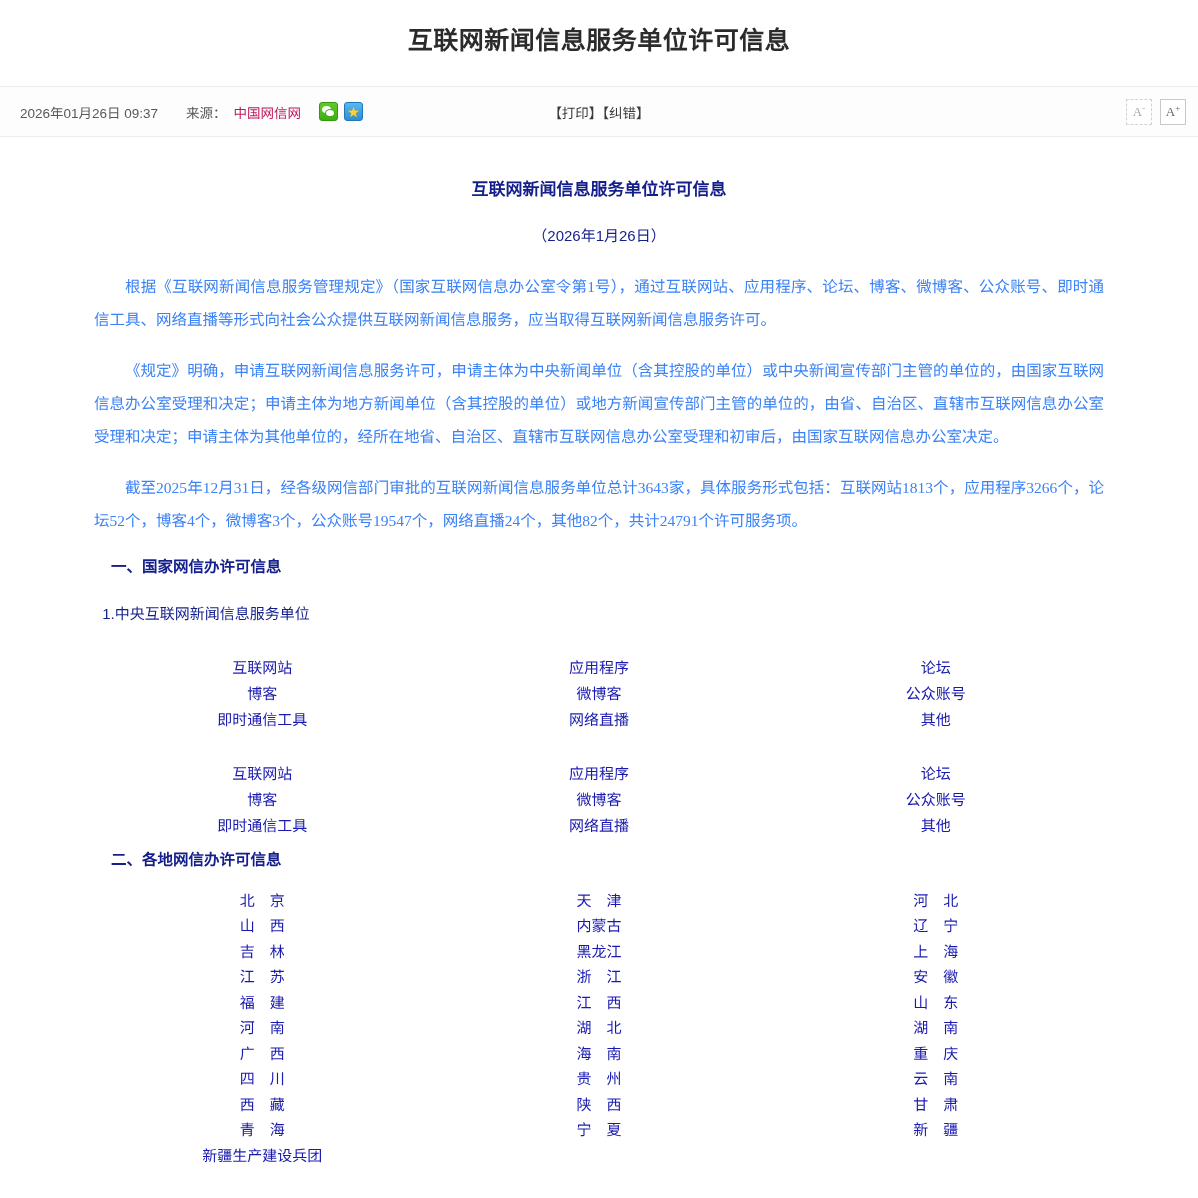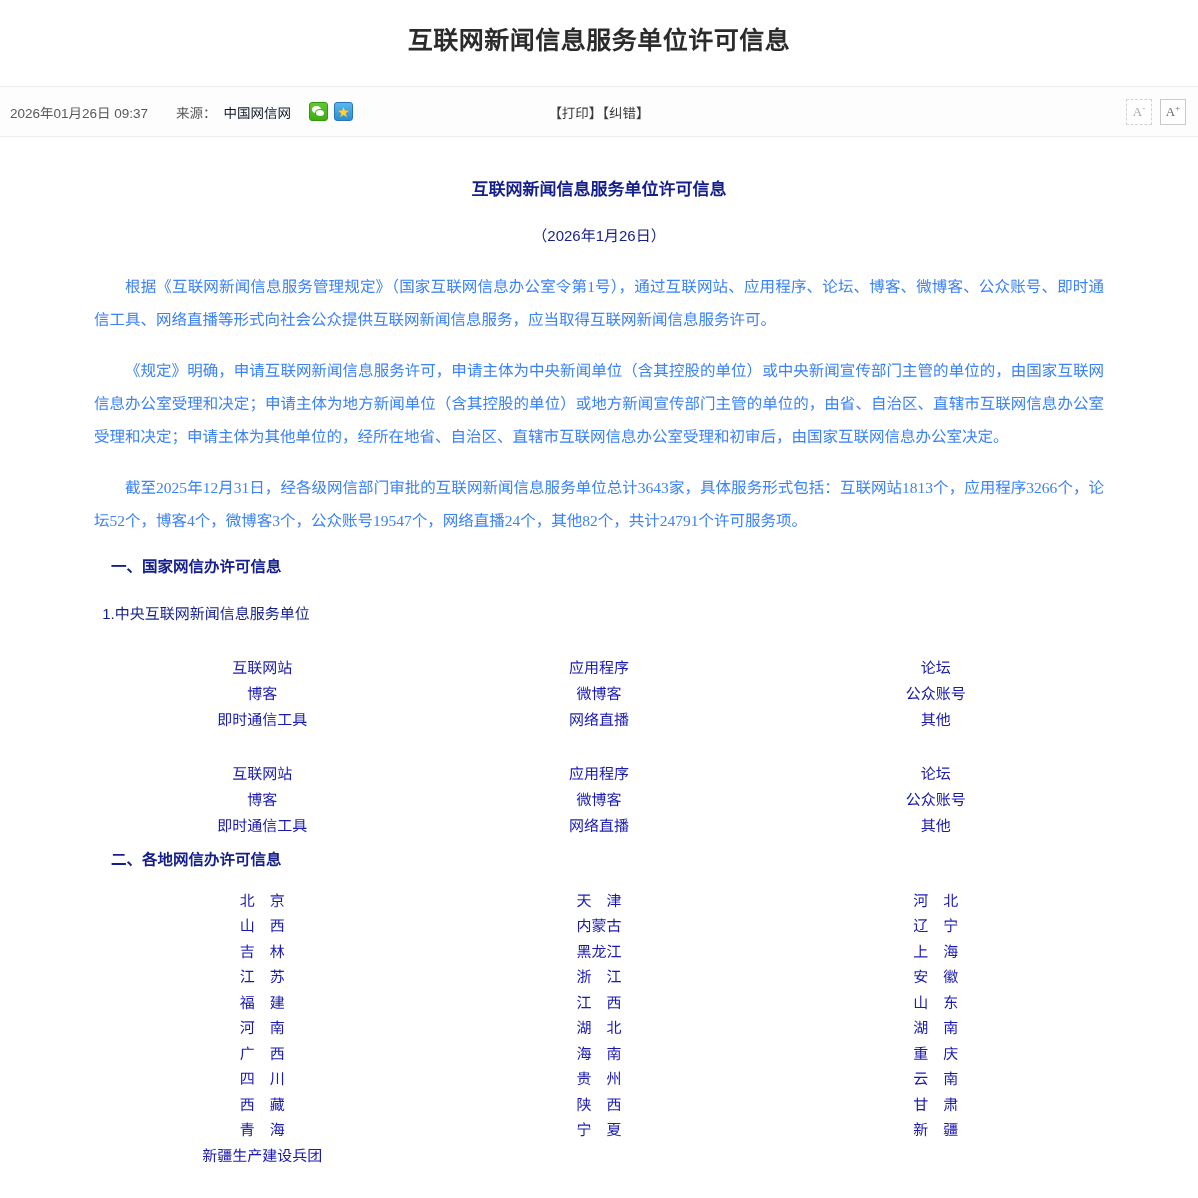--- a/index.html
+++ b/index.html
@@ -32,40 +32,41 @@
   
   .meta-bar {
     margin-top: 29px;
     height: 49px;
     border-top: 1px solid #ececec;
     border-bottom: 1px solid #ececec;
     background: #fdfdfd;
     position: relative;
     display: flex;
     align-items: center;
+    padding-left: 10px;
   }
   .meta-left {
     display: flex;
     align-items: center;
     padding-left: 10px;
     white-space: nowrap;
   }
   .meta-date {
     font-size: 13.5px;
     color: #585858;
     font-family: "Liberation Sans", "DejaVu Sans", sans-serif;
   }
   .meta-source-label {
     font-size: 13.5px;
     color: #585858;
     margin-left: 28px;
   }
   .meta-source-value {
     font-size: 13.5px;
-    color: #0f172a;
+    color: #be185d;
     margin-left: 7px;
   }
   .share-icons {
     display: flex;
     align-items: center;
     margin-left: 18px;
     gap: 6px;
   }
   .share-ico {
     width: 17px;

